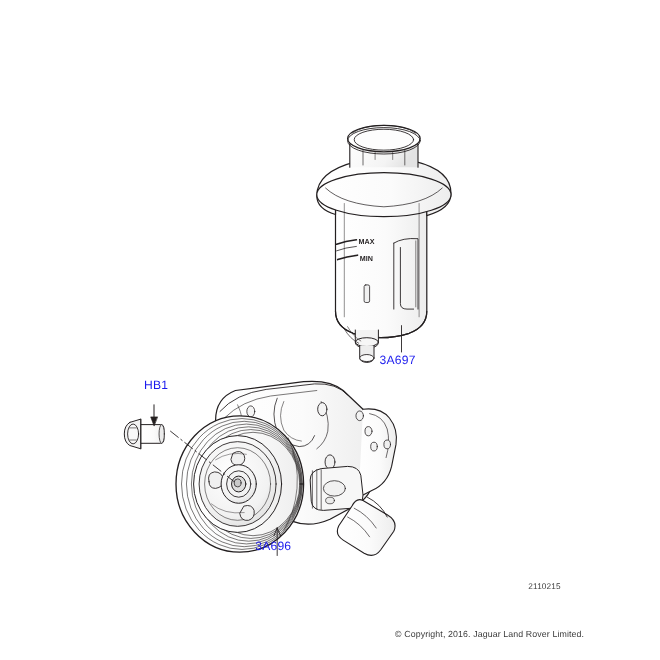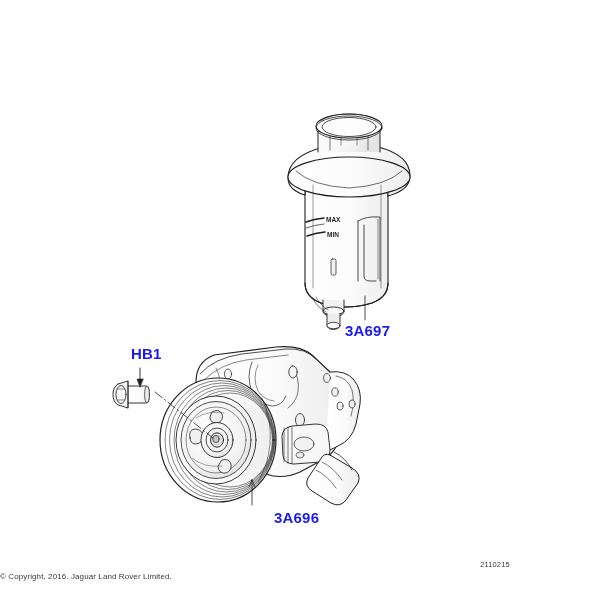--- a/index.html
+++ b/index.html
@@ -23,50 +23,49 @@
   }
   svg.art {
     position: absolute;
     left: 0; top: 0;
     width: 600px;
     height: 600px;
   }
   .lbl {
     position: absolute;
     font-family: "Liberation Sans", sans-serif;
-    font-weight: bold;
-    font-size: 15px;
+    font-weight: normal;
+    font-size: 11px;
     color: #1a1aee;
     letter-spacing: 0.2px;
     white-space: nowrap;
   }
   #label-3a697 { left: 345px; top: 322px; }
-  #label-3a696 { left: 232px; top: 509px; margin-left: 42px; }
+  #label-3a696 { left: 232px; top: 491px; }
   #label-hb1   { left: 131px; top: 345px; }
 
   #footer-meta {
     position: absolute;
     left: 400px;
     top: 528px;
     width: 190px;
     text-align: center;
     font-family: "Liberation Sans", sans-serif;
     font-size: 7.5px;
     color: #3a3a3a;
     line-height: 10.5px;
     white-space: nowrap;
-    margin-top: 32px;
   }
   #footer-meta div { letter-spacing: 0.1px; }
   #copyright-line {
     position: absolute;
     left: 0;
     top: 572px;
     width: 531px;
-    text-align: left;
+    text-align: right;
     font-family: "Liberation Sans", sans-serif;
     font-size: 8px;
     color: #3a3a3a;
     letter-spacing: 0.1px;
     white-space: nowrap;
   }
 </style>
 </head>
 <body>
 

